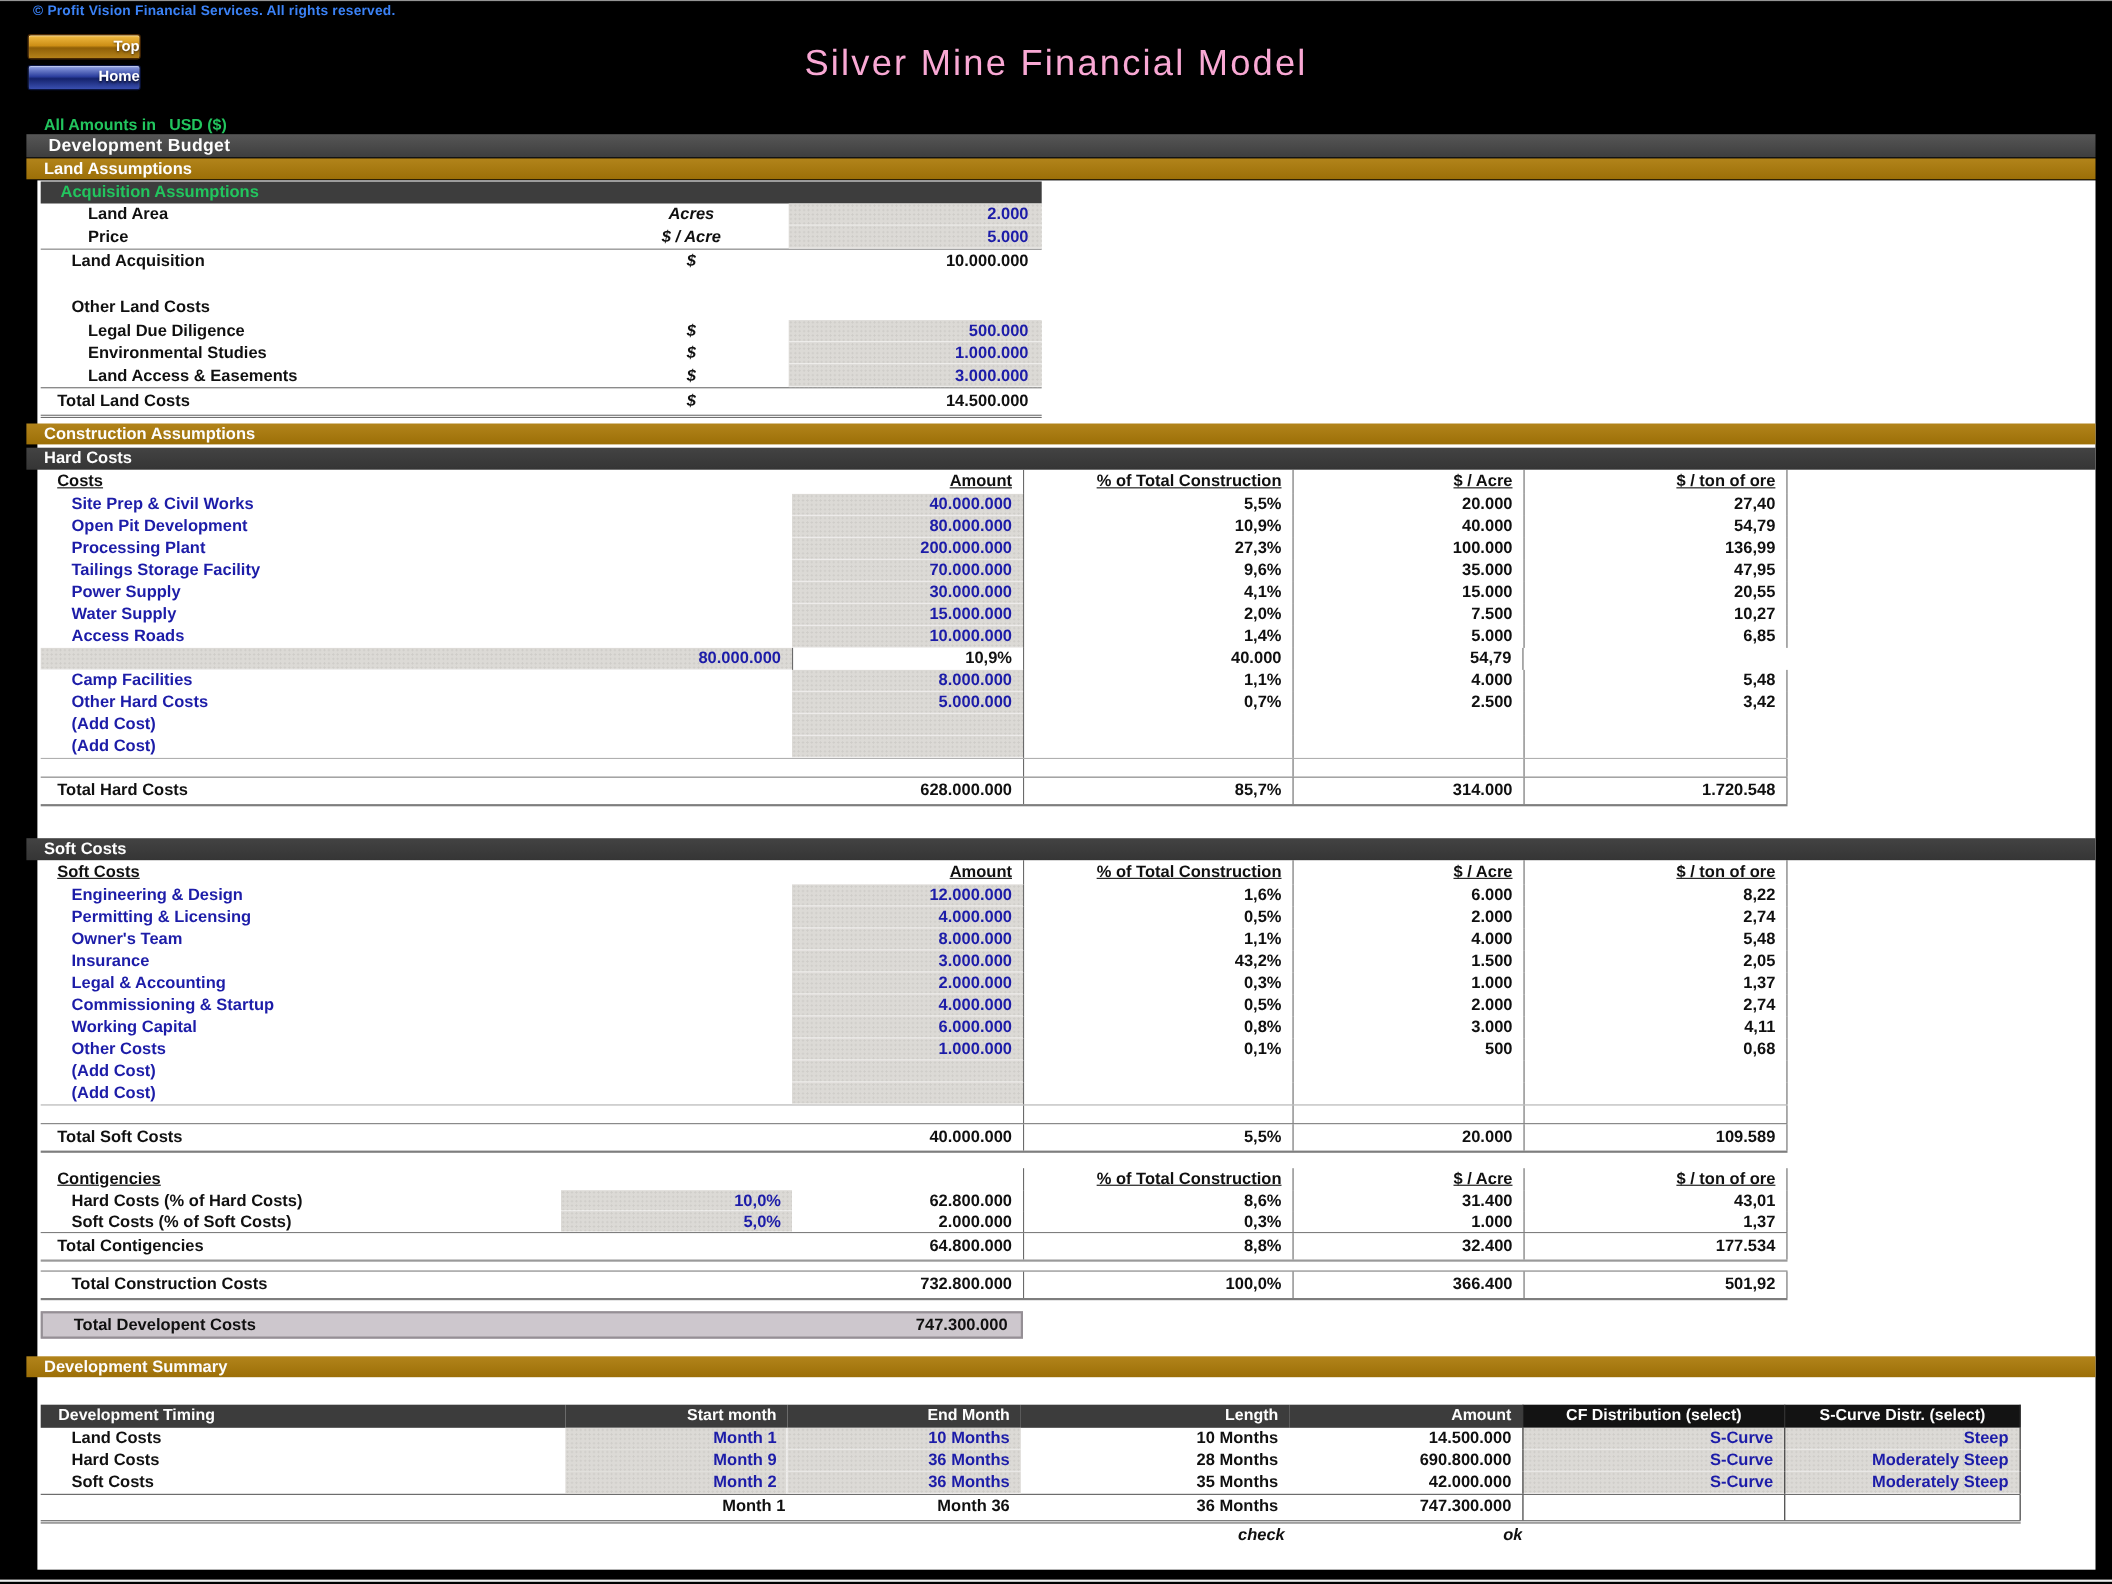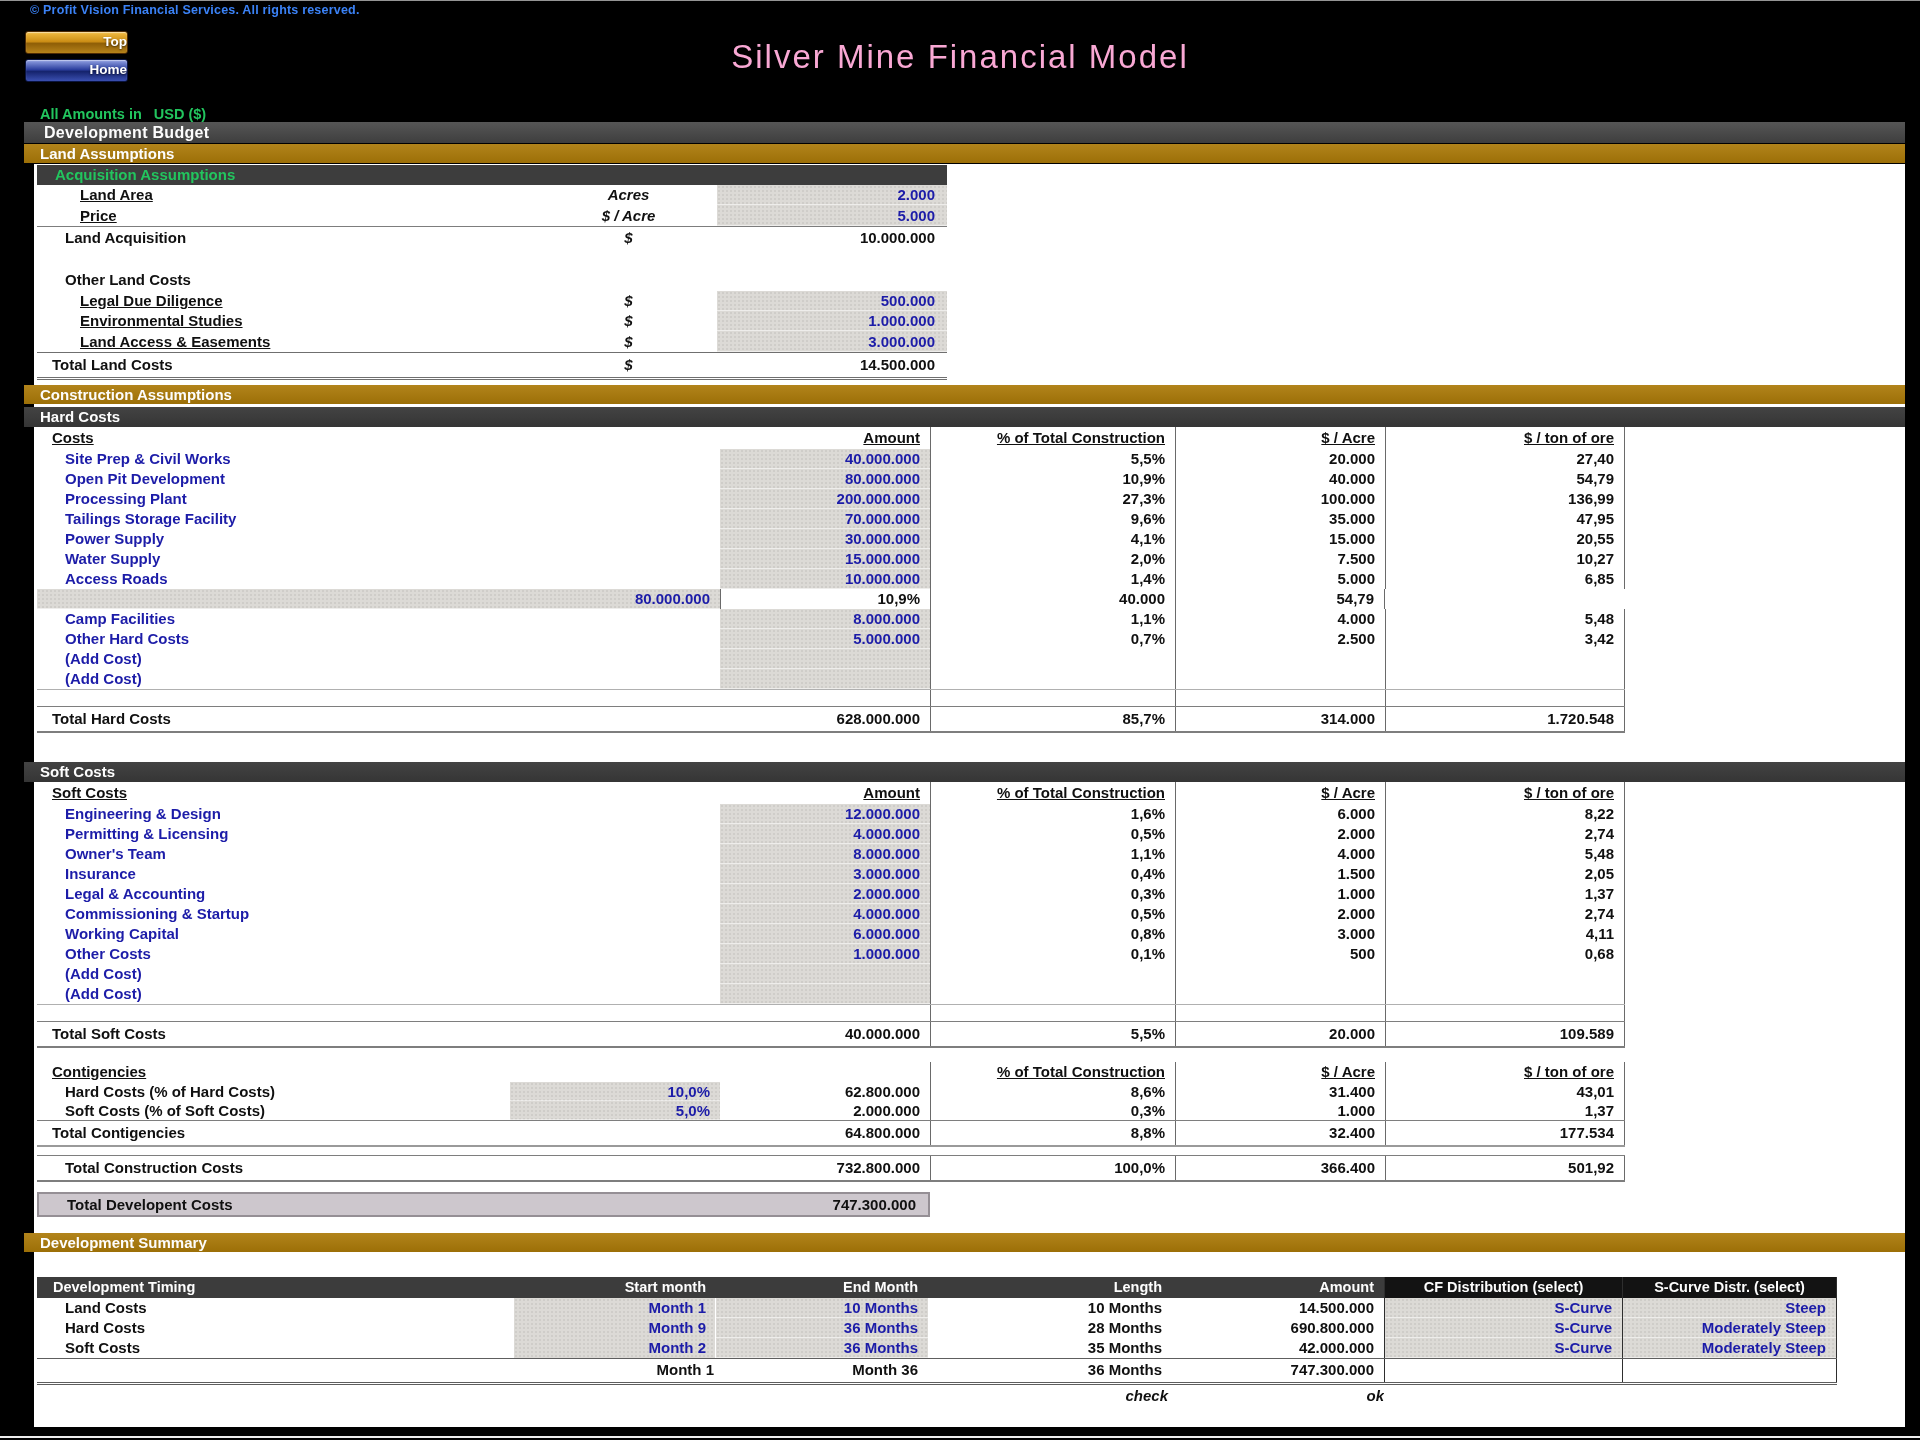--- a/index.html
+++ b/index.html
@@ -27,21 +27,21 @@
        background:linear-gradient(#b2841b,#9c6f07);}
   .bar-land{top:144px;}  .bar-constr{top:385px;}  .bar-summary{top:1233px;}
   .bar-sub{height:20px;line-height:20px;font-size:15px;text-indent:16px;
        background:linear-gradient(#434343,#353535);}
   .bar-hard{top:407px;}  .bar-soft{top:762px;}
   .acq-bar{left:37px;top:165px;width:910px;height:20px;line-height:20px;background:#3d3d3d;
        color:#22c55e;font-weight:bold;font-size:15px;text-indent:18px;}
   
   .cell{font-size:15px;font-weight:bold;color:#101010;overflow:hidden;white-space:nowrap;}
   .num{text-align:right;padding-right:10px;}
-  .ind1{padding-left:15px;} .ind2{padding-left:28px;} .ind3{padding-left:43px;text-decoration:underline;}
+  .ind1{padding-left:15px;} .ind2{padding-left:28px;} .ind3{padding-left:43px;}
   .u{text-decoration:underline;}
   .navy{color:#1c1ca8;}
   .unit{text-align:center;font-style:italic;}
   .inp{background-color:#dcdad6;background-image:radial-gradient(#cfcdc9 1px,transparent 1px);
        background-size:4px 4px;box-shadow:inset 0 -1px 0 rgba(255,255,255,.5);}
   .vb{border-left:1px solid #6a6a6a;} .vbr{border-right:1px solid #6a6a6a;}
   
   .land-table{left:37px;top:185px;width:910px;}
   .l-row{display:grid;grid-template-columns:503px 177px 230px;}
   .h20{height:20px;line-height:20px;} .h21{height:21px;line-height:21px;}
@@ -277,21 +277,21 @@
   <div class="h-row h20">
     <div class="cell ind2 navy">Owner's Team</div>
     <div class="cell num inp navy">8.000.000</div>
     <div class="cell num vb">1,1%</div>
     <div class="cell num vb">4.000</div>
     <div class="cell num vb vbr">5,48</div>
   </div>
   <div class="h-row h20">
     <div class="cell ind2 navy">Insurance</div>
     <div class="cell num inp navy">3.000.000</div>
-    <div class="cell num vb">0,4%</div>
+    <div class="cell num vb">43,2%</div>
     <div class="cell num vb">1.500</div>
     <div class="cell num vb vbr">2,05</div>
   </div>
   <div class="h-row h20">
     <div class="cell ind2 navy">Legal &amp; Accounting</div>
     <div class="cell num inp navy">2.000.000</div>
     <div class="cell num vb">0,3%</div>
     <div class="cell num vb">1.000</div>
     <div class="cell num vb vbr">1,37</div>
   </div>

